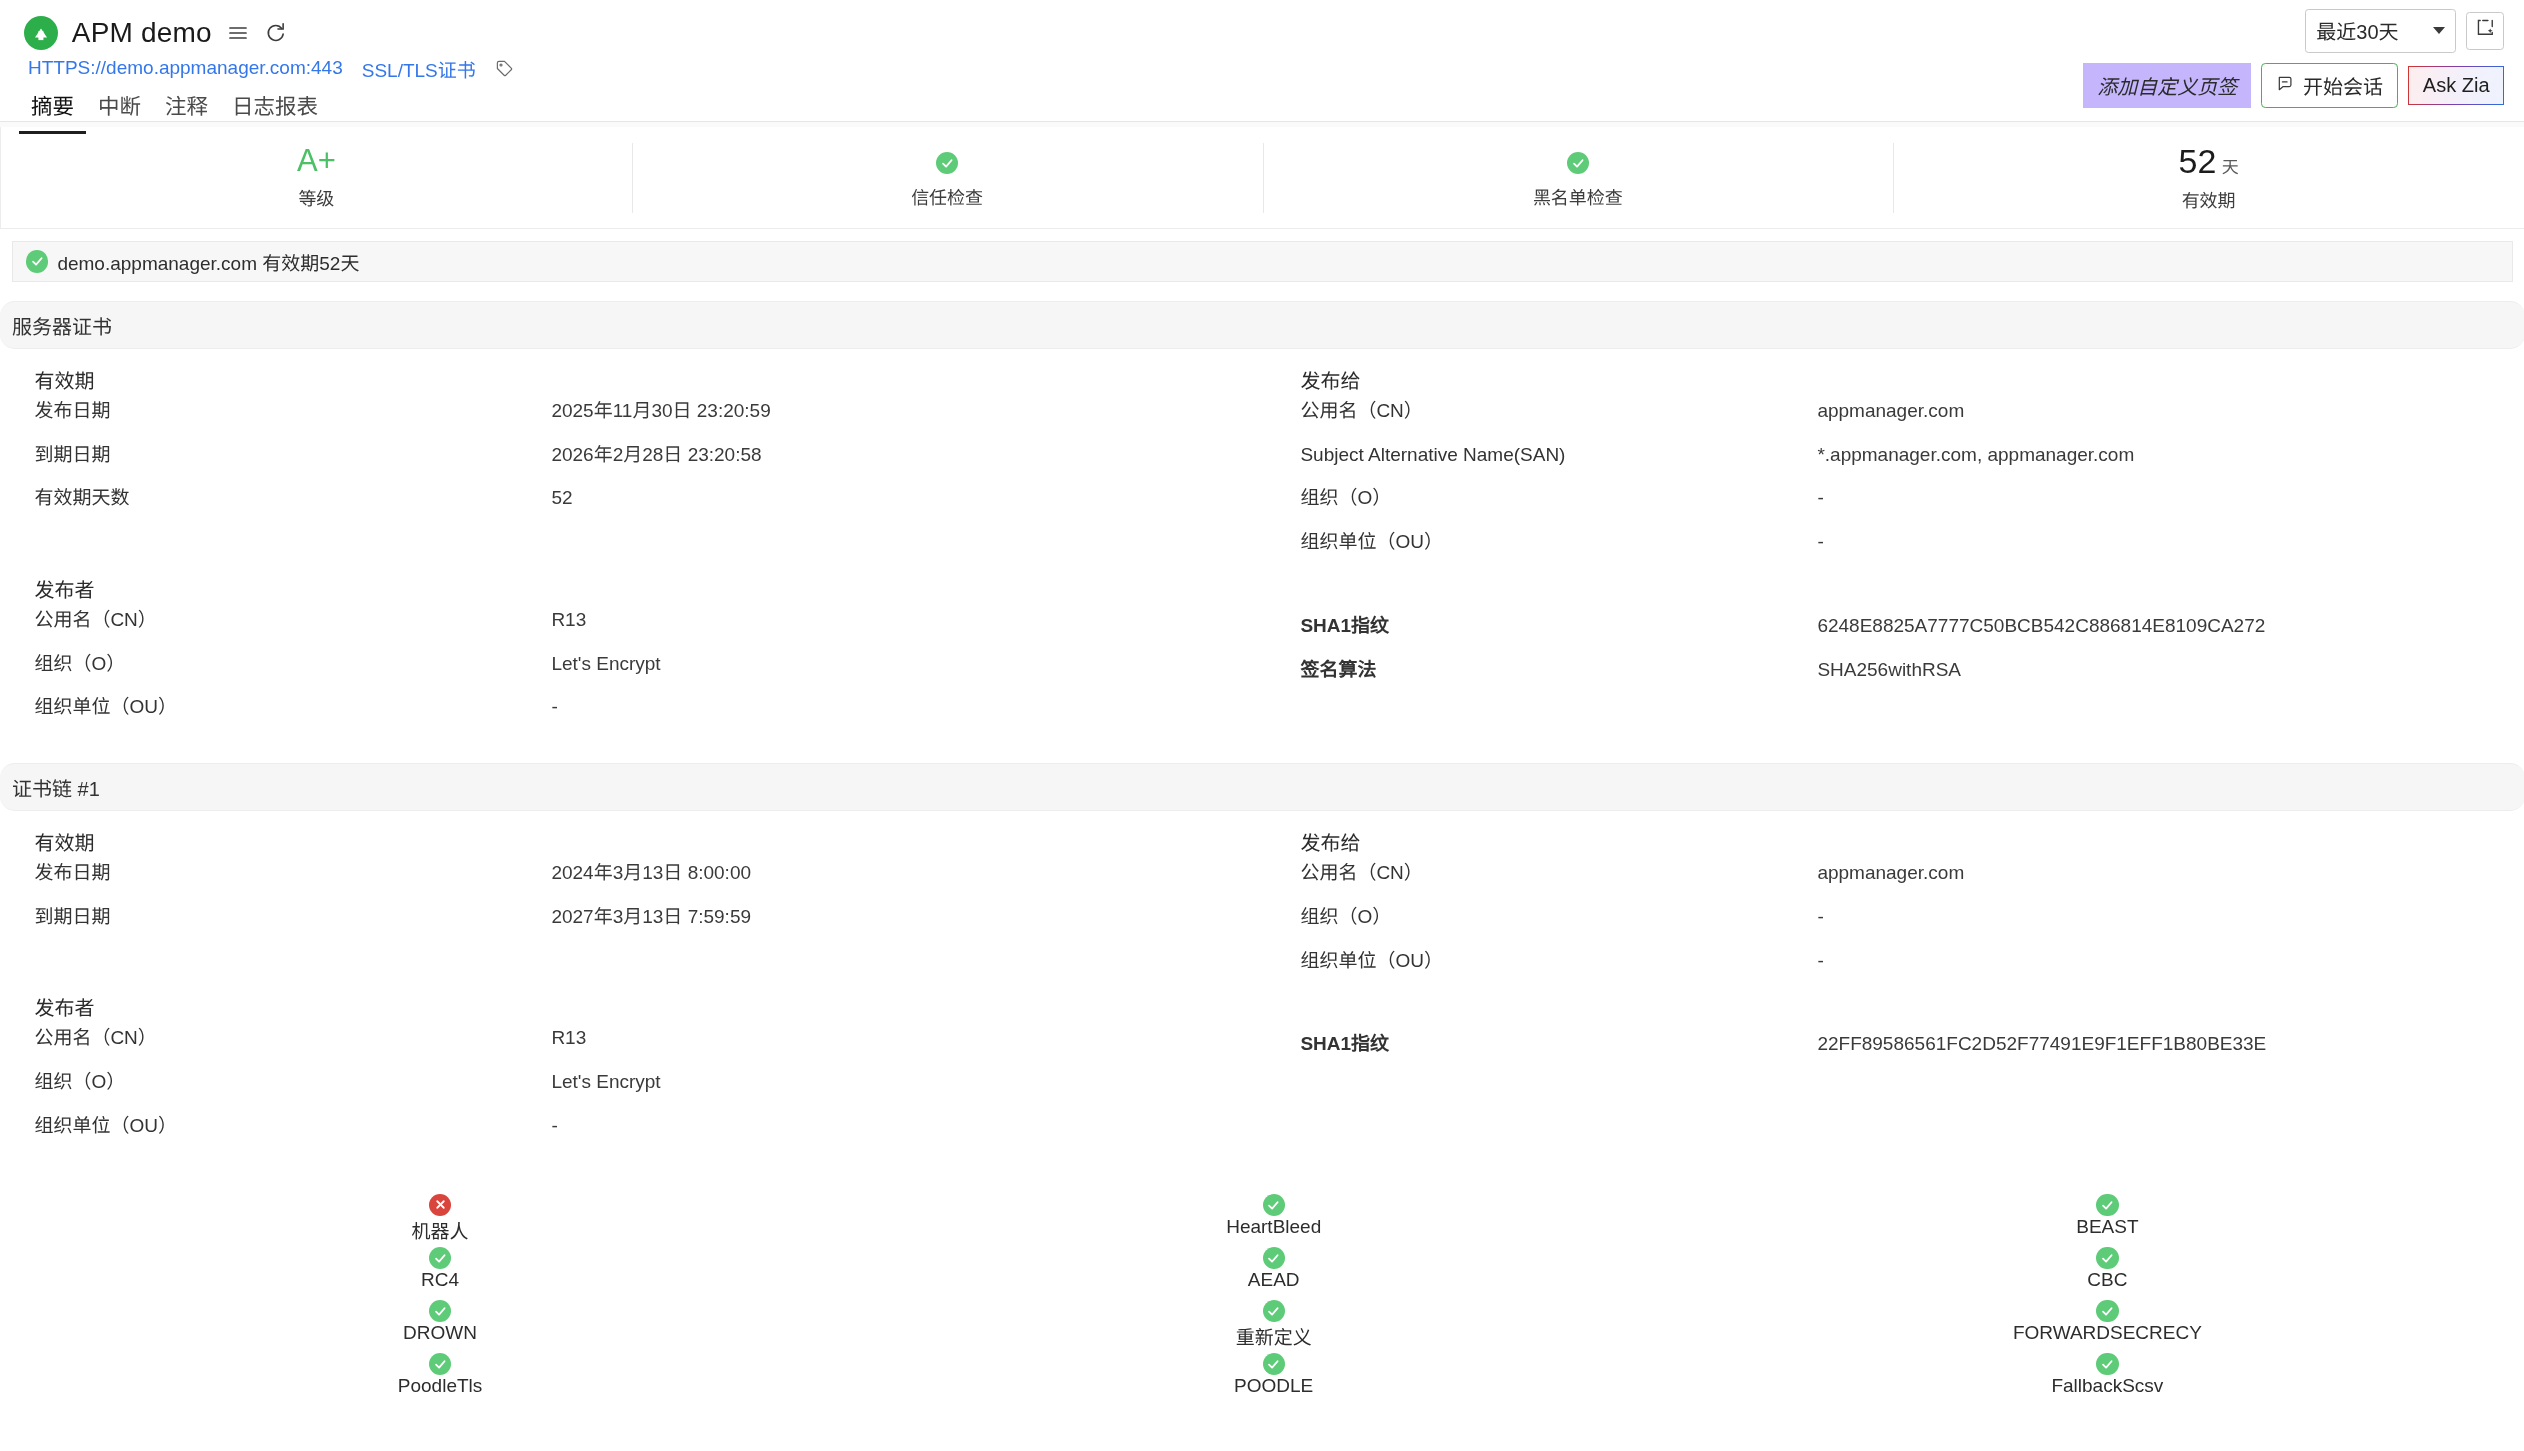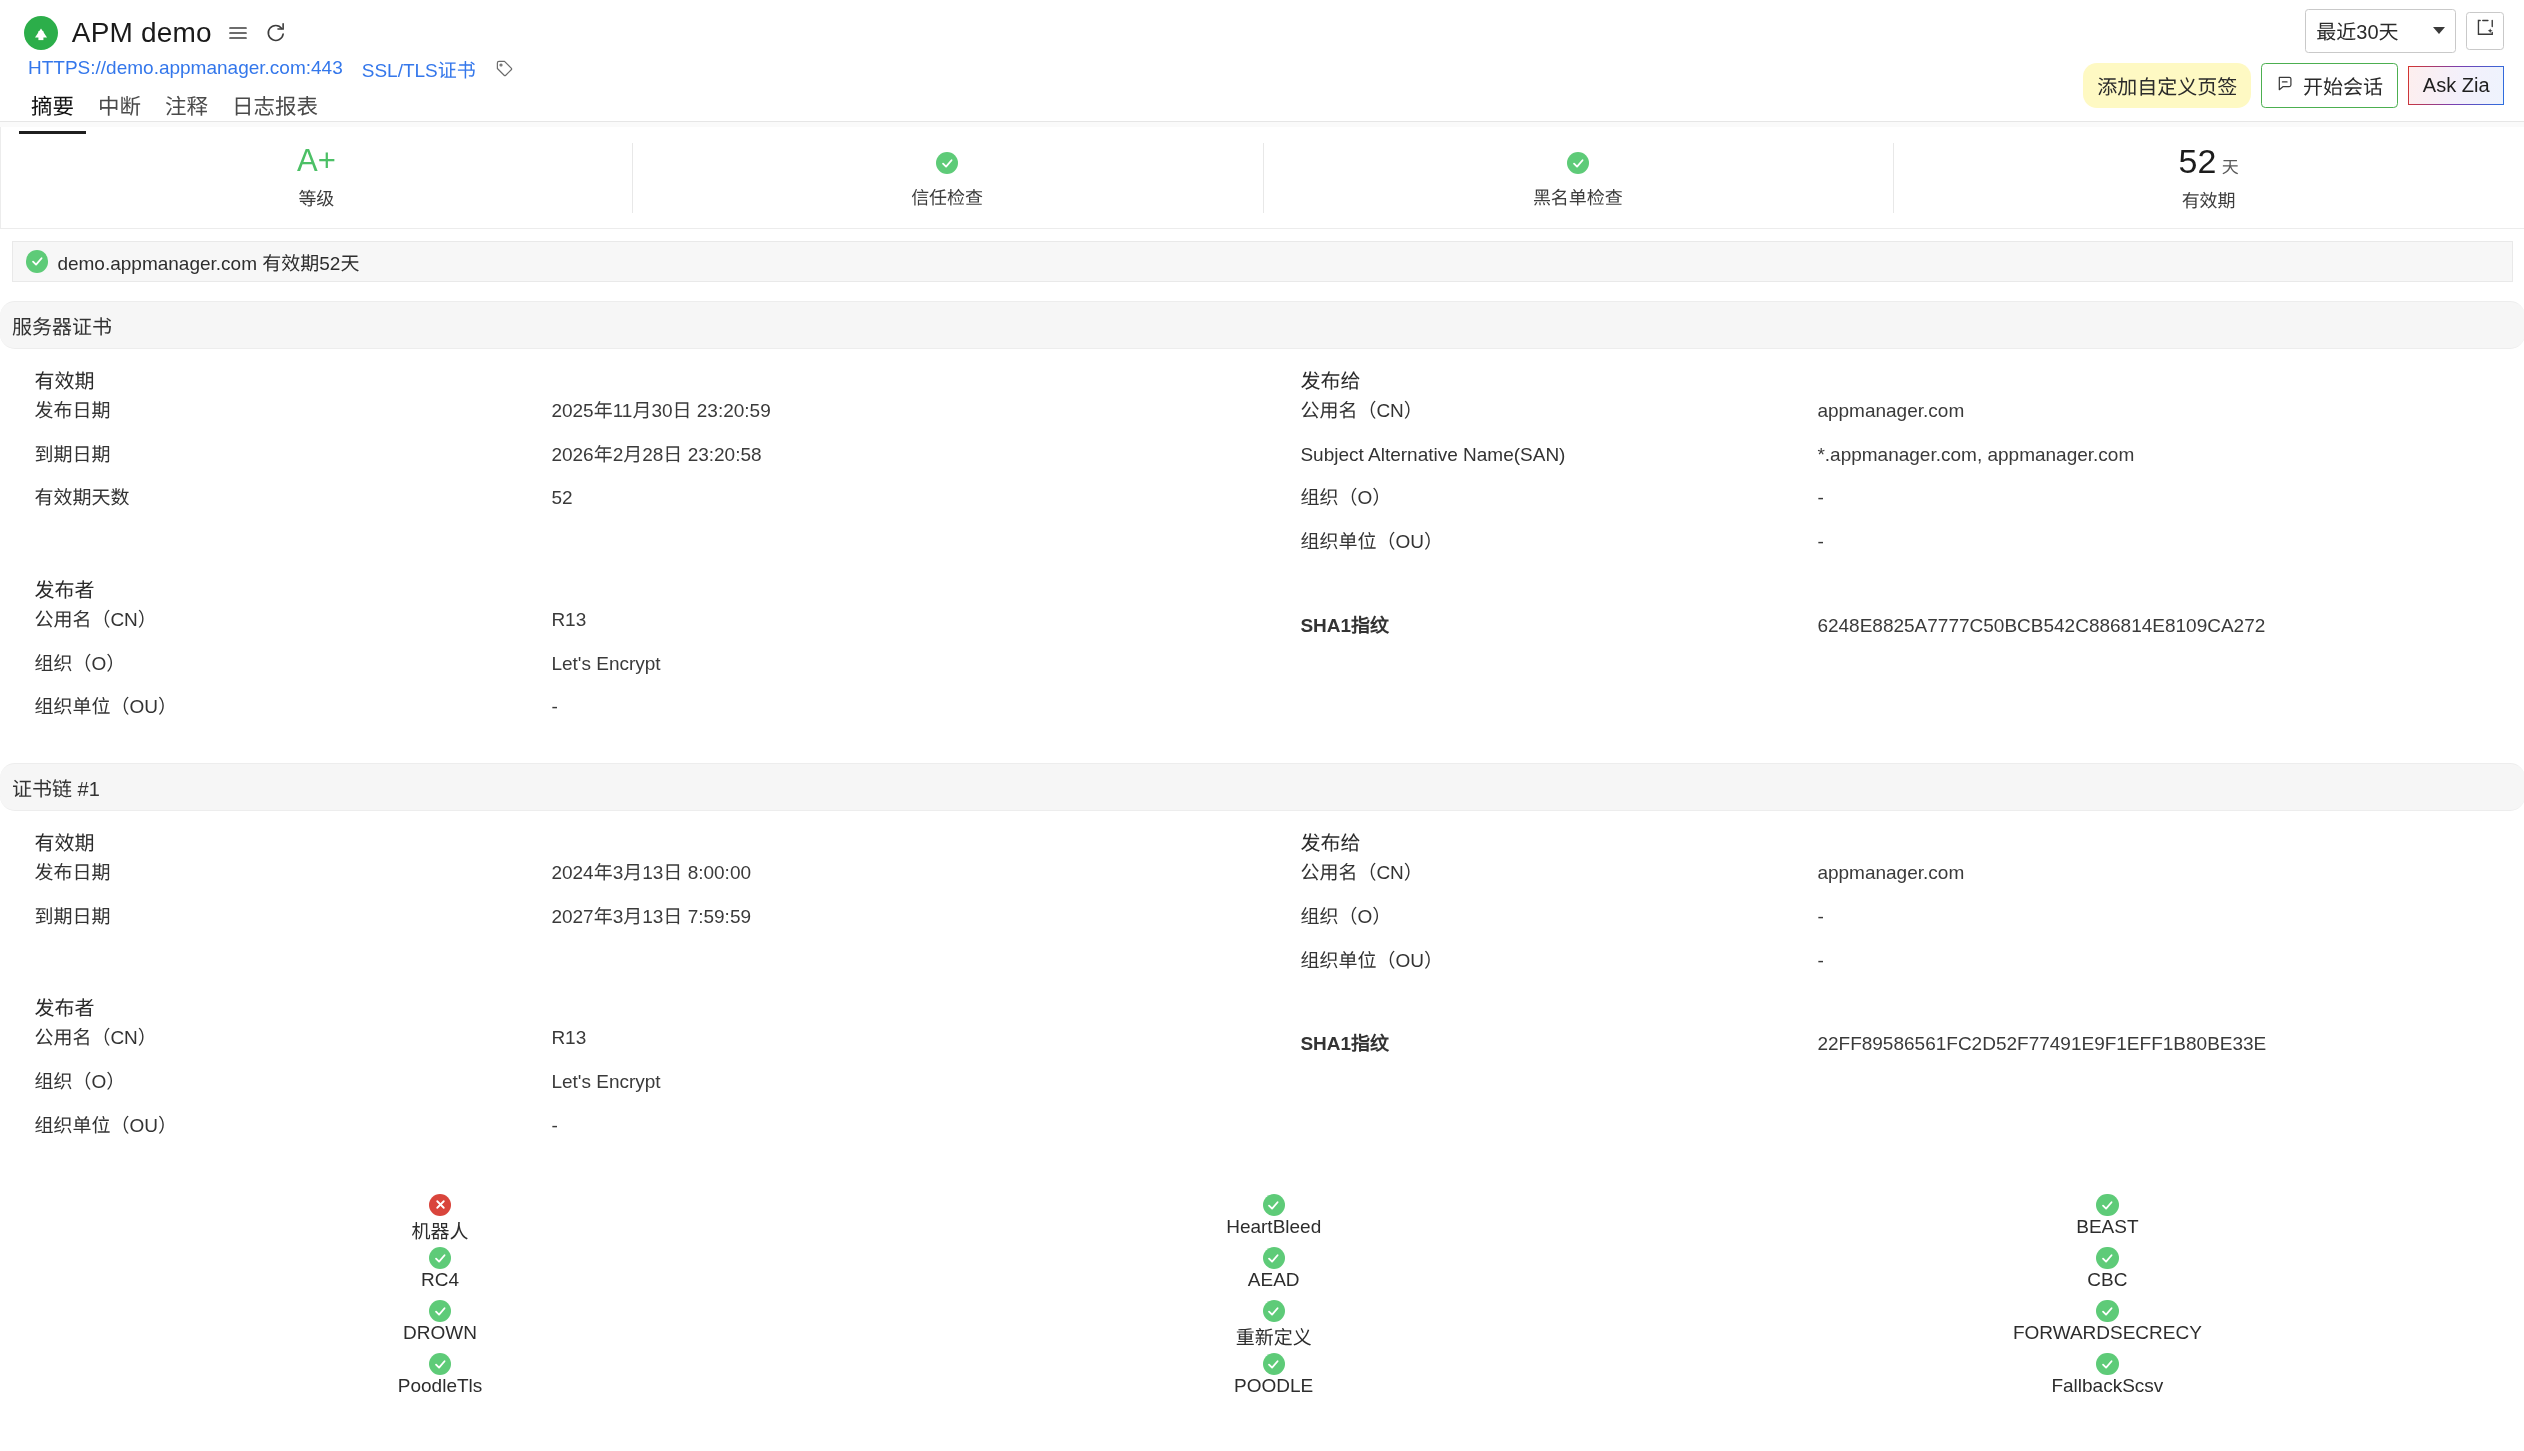--- a/index.html
+++ b/index.html
@@ -64,23 +64,24 @@
     font-size: 20px; color: #2b2b2b; cursor: pointer;
   }
   .caret { width:0;height:0;border-left:6.9px solid transparent;border-right:6.9px solid transparent;border-top:7.8px solid #3a3a3a; }
   .icon-btn {
     width: 38px; height: 38px; border: 0.9px solid #c9c9c9; border-radius: 3.4px;
     background: #fff; display: flex; align-items: center; justify-content: center;
     cursor: pointer;
   }
   .hdr-right-bottom { display: flex; align-items: center; gap: 10.3px; justify-content: flex-end; margin-top: 10.3px; }
   .btn-grey {
-    background: #fef9c3; border: none; border-radius: 14px;
+    background: #c4b5fd; border: none; border-radius: 0;
     font-size: 20px; color: #2b2b2b; padding: 7.8px 13.8px; cursor: pointer;
     font-family: inherit;
+    font-style: italic;
   }
   .btn-green {
     background: #fff; border: 0.9px solid #4caf50; border-radius: 4.3px;
     font-size: 20px; color: #2b2b2b; padding: 6.9px 13.8px; cursor: pointer;
     display: flex; align-items: center; gap: 7.8px; font-family: inherit;
   }
   .btn-zia {
     background: linear-gradient(100deg,#fdeeee 0%, #f3f0fb 55%, #eef3fd 100%);
     border: 0.9px solid transparent;
     border-image: linear-gradient(100deg,#d6342c,#7a3fb0,#2b6fe0) 1;
@@ -324,20 +325,24 @@
           <div class="kv-k">组织单位（OU）</div>
           <div class="kv-v">-</div>
         </div>
       </div>
       <div class="col">
         <div class="spacer-row"></div>
         <div class="kv">
           <div class="kv-k bold">SHA1指纹</div>
           <div class="kv-v">6248E8825A7777C50BCB542C886814E8109CA272</div>
         </div>
+        <div class="kv">
+          <div class="kv-k bold">签名算法</div>
+          <div class="kv-v">SHA256withRSA</div>
+        </div>
       </div>
     </div>
   </div>
 </div>
 
 <div class="section">
   <div class="section-head">证书链 #1</div>
   <div class="section-body">
     <div class="cols">
       <div class="col left">

